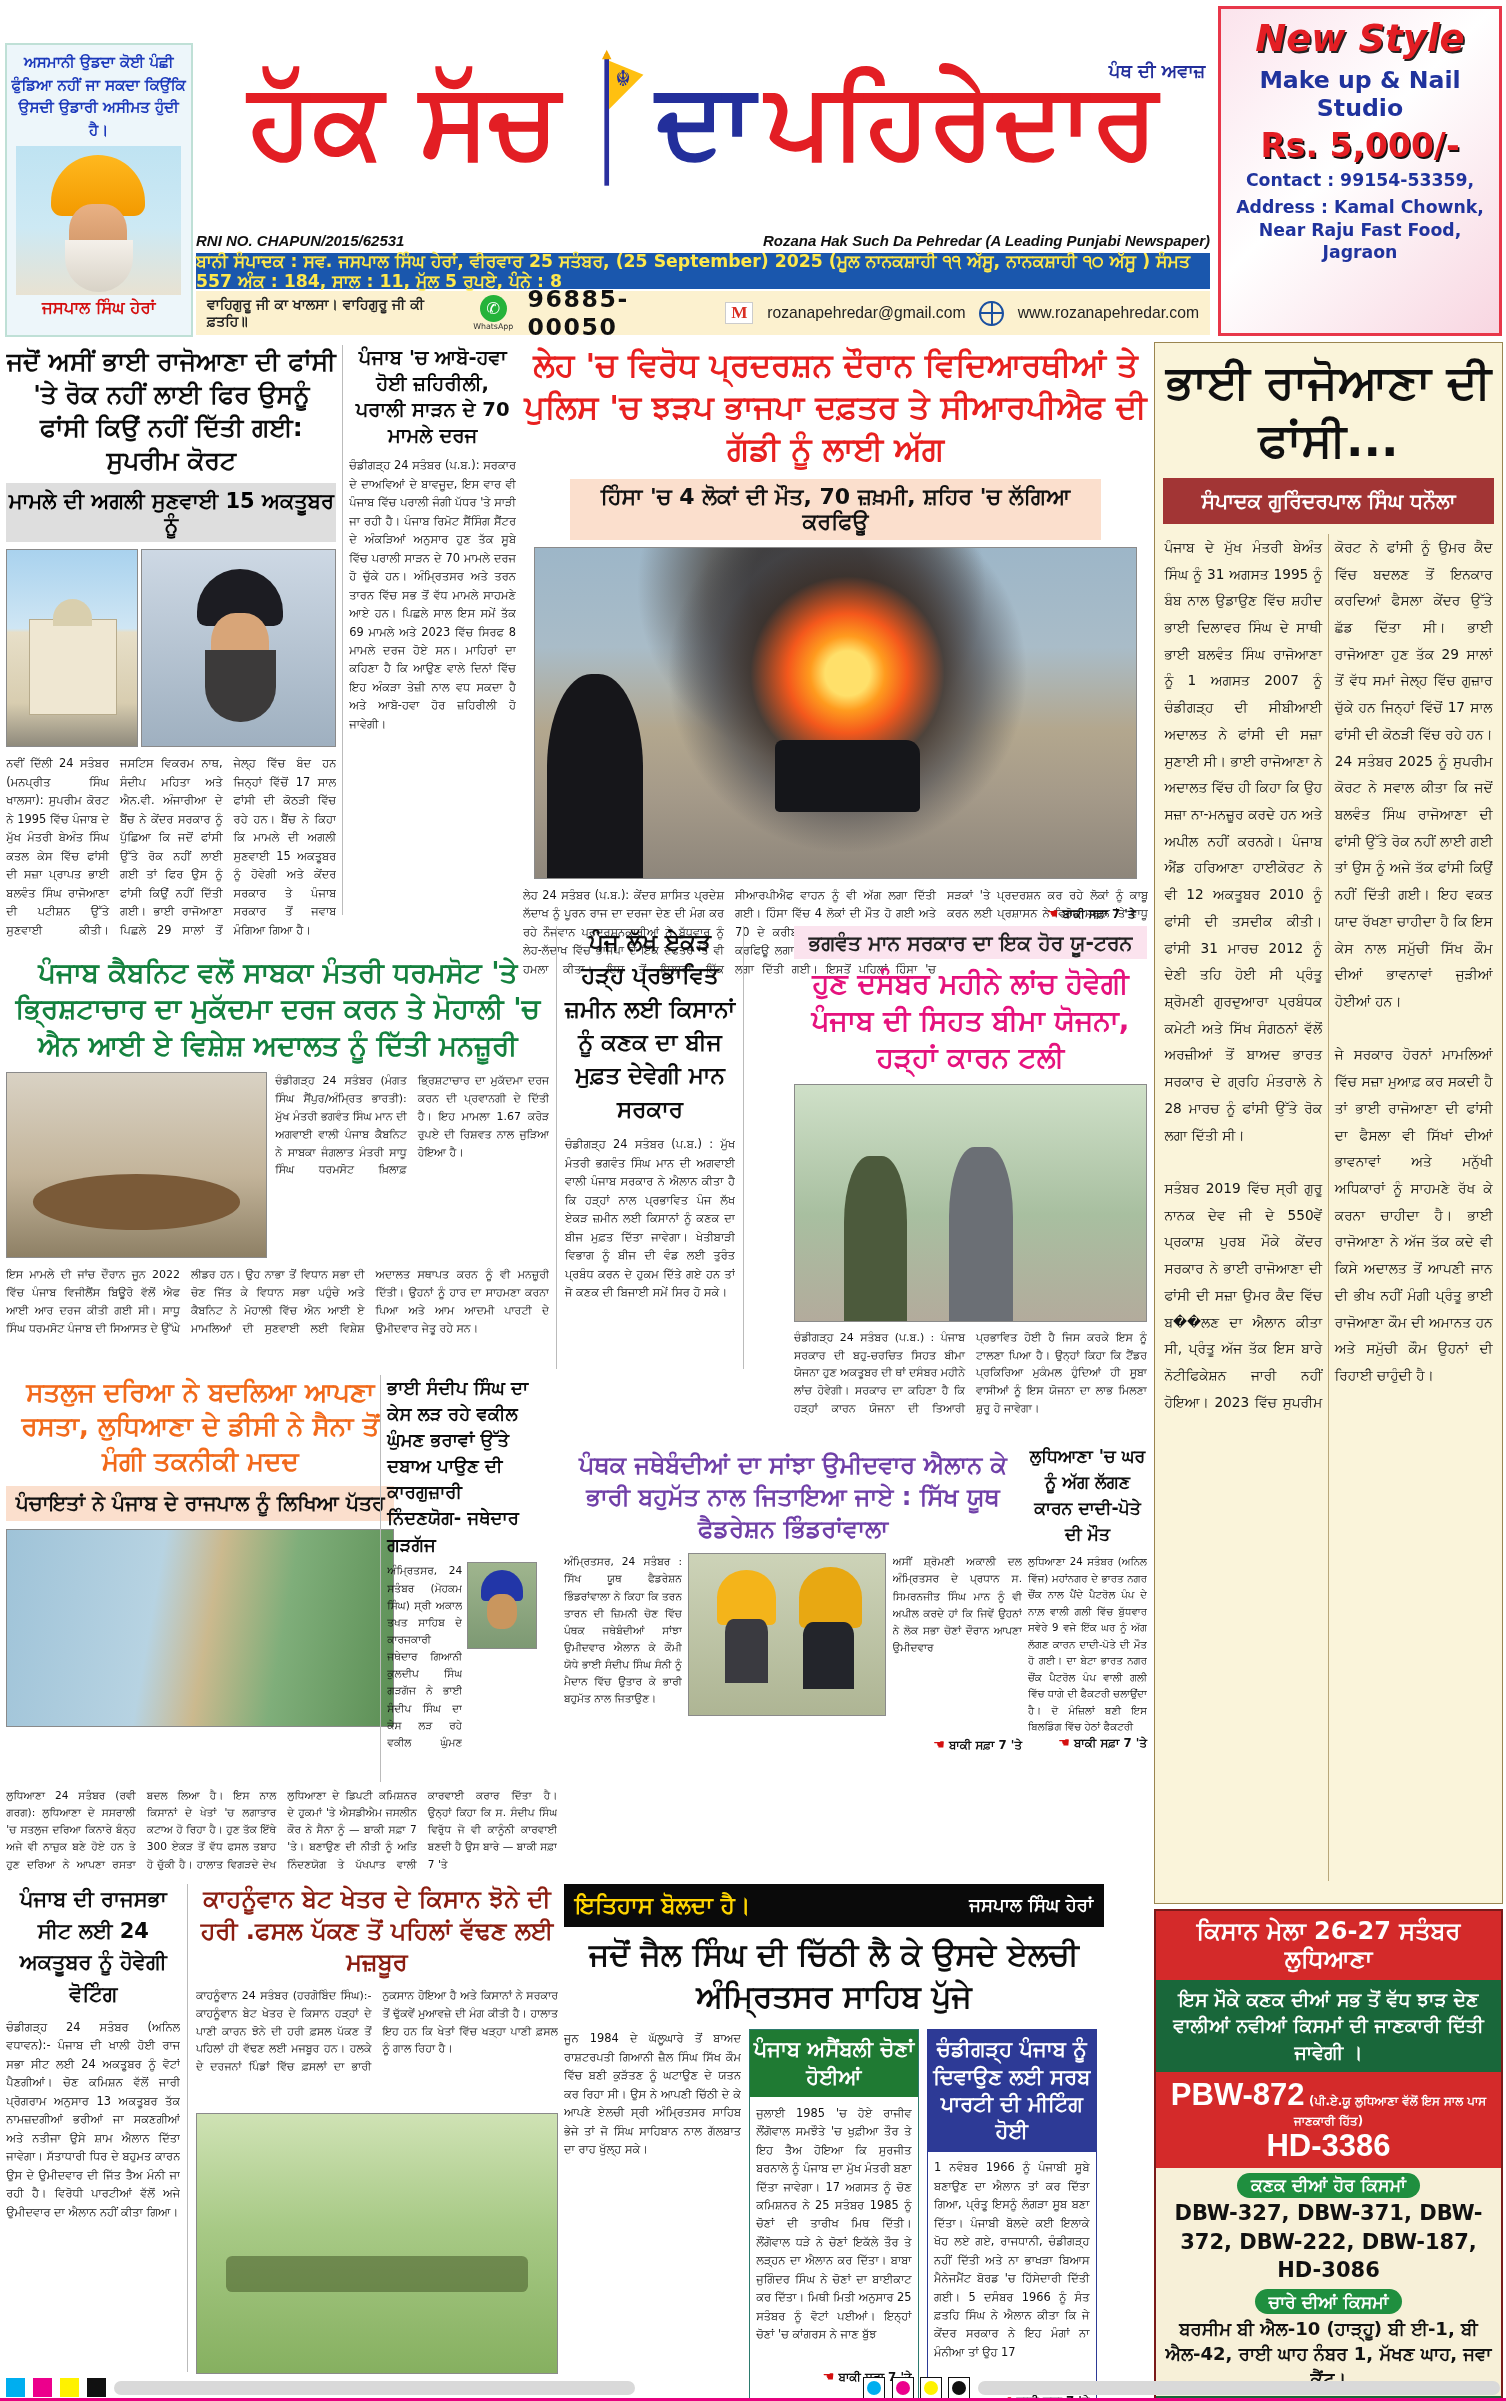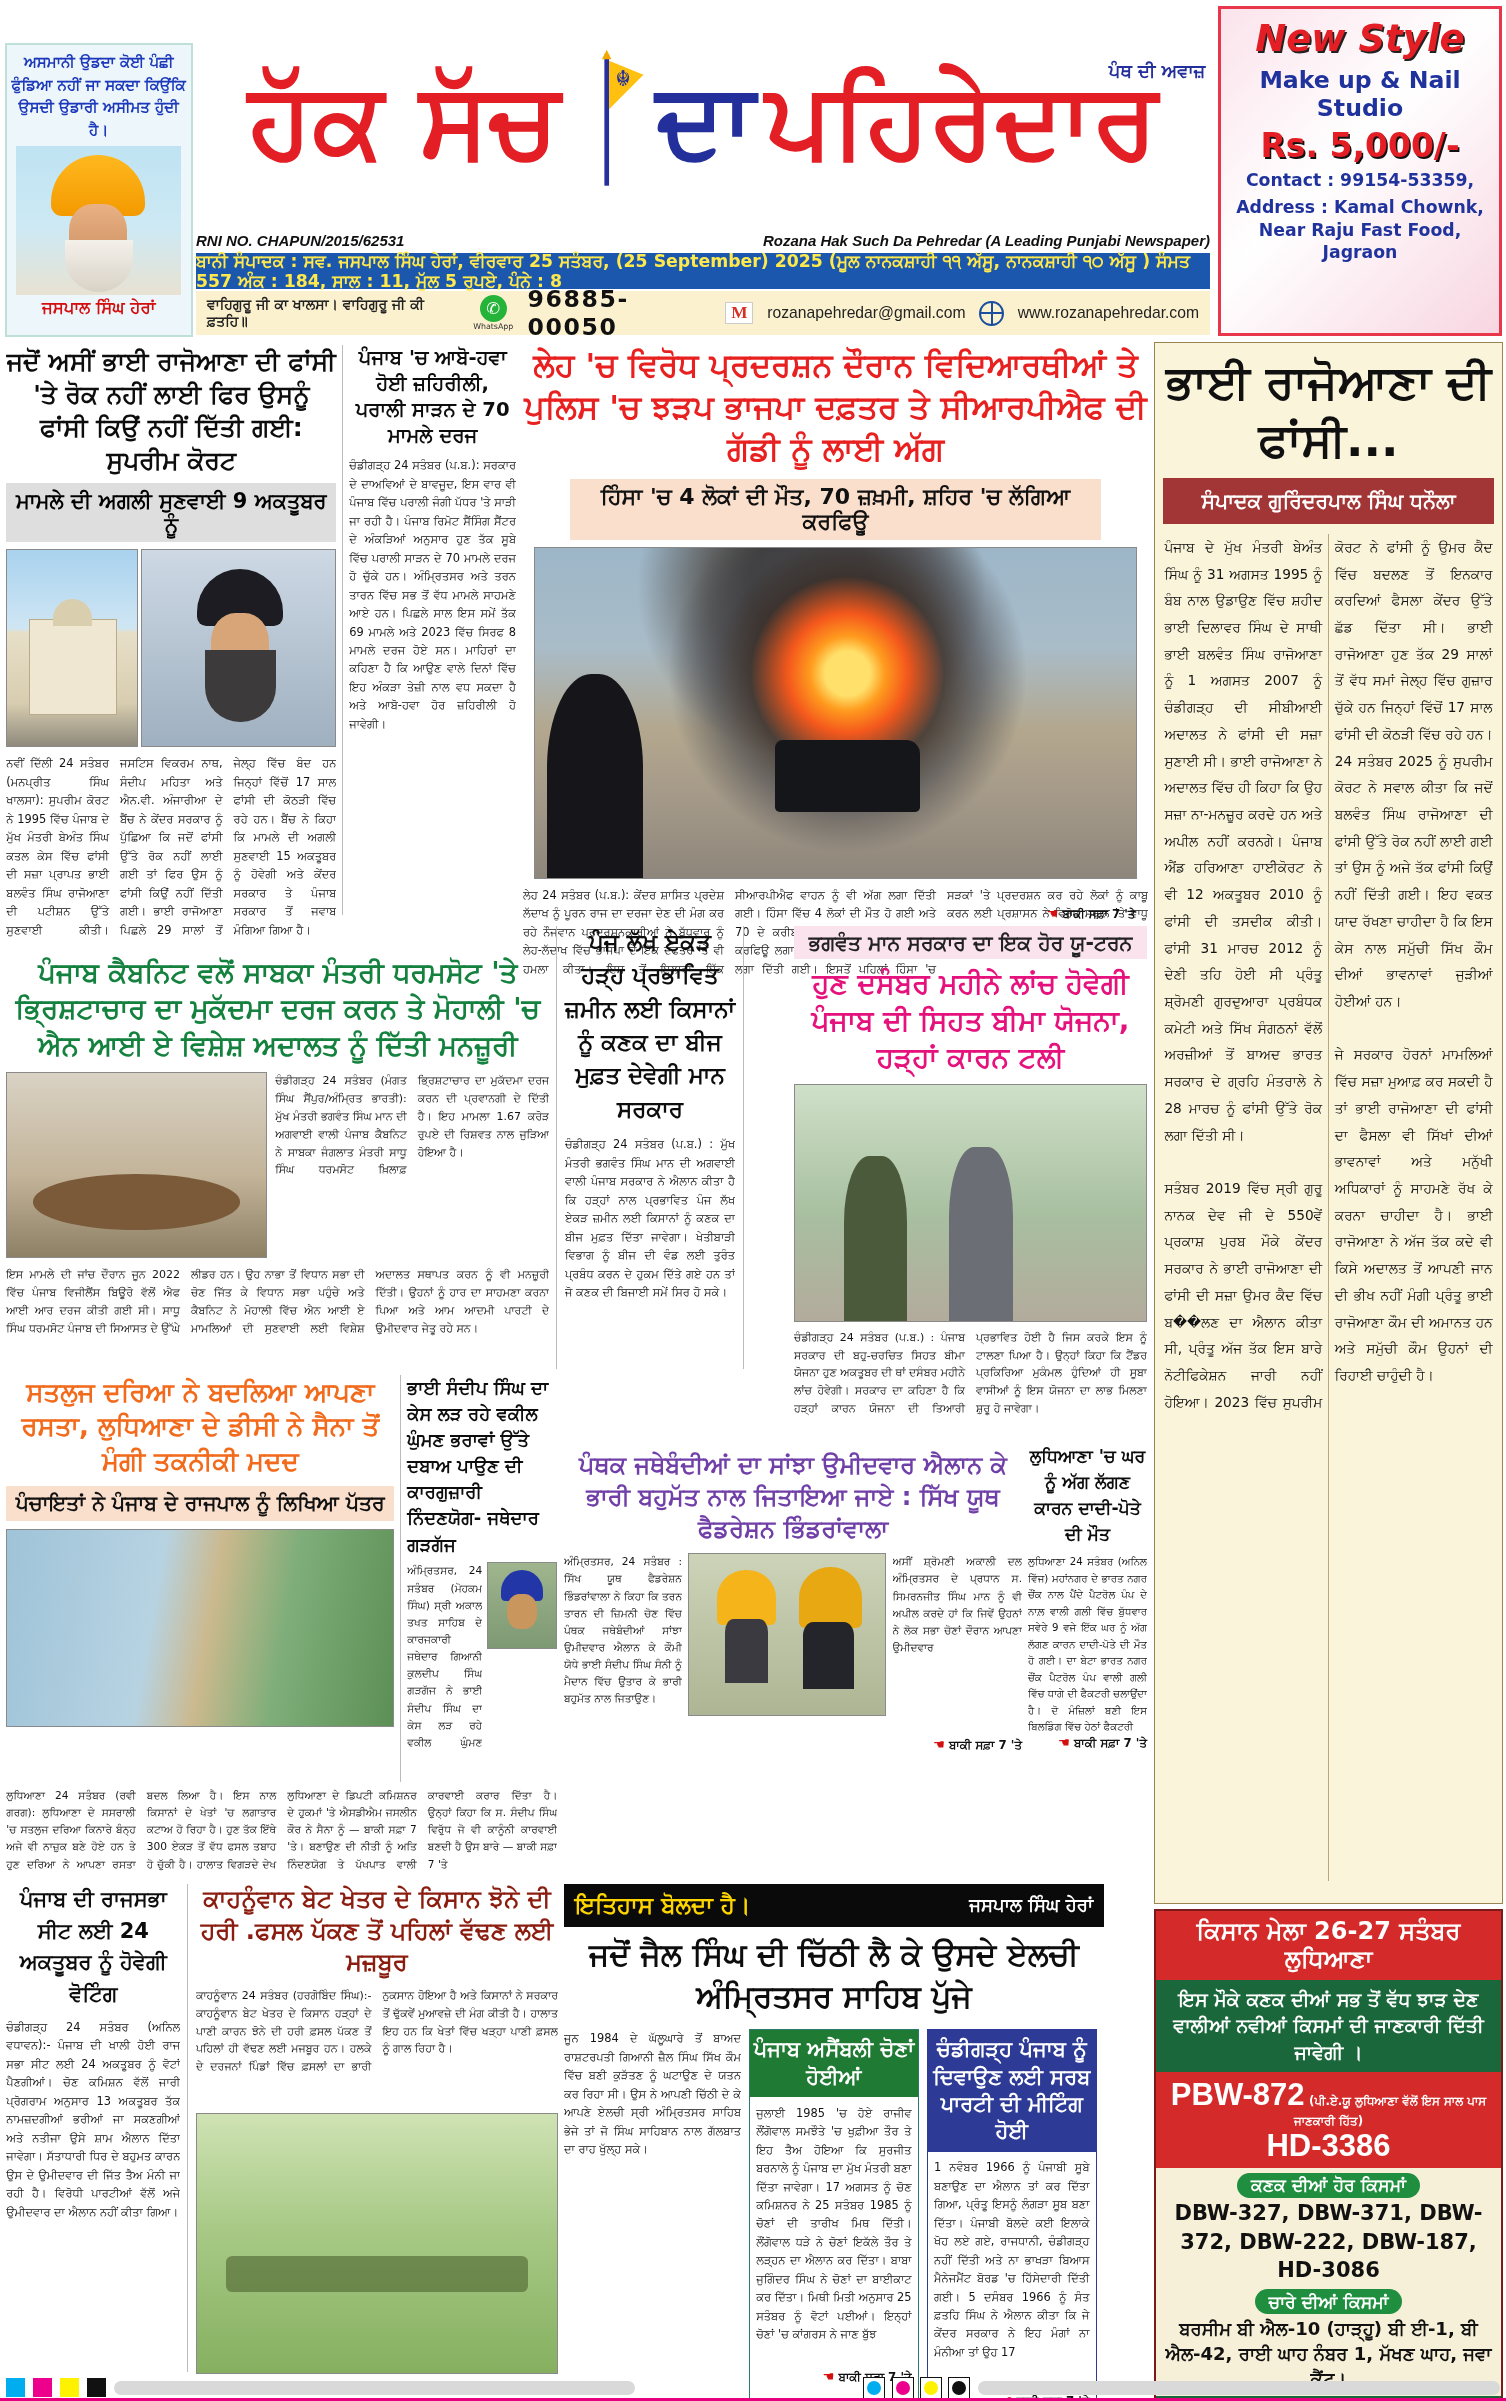--- a/index.html
+++ b/index.html
@@ -147,21 +147,21 @@
 <div class="abs ad-newstyle">
   <div class="ns-brand">New Style</div>
   <div class="ns-sub">Make up &amp; Nail Studio</div>
   <div class="ns-price">Rs. 5,000/-</div>
   <div class="ns-contact">Contact : 99154-53359,</div>
   <div class="ns-addr">Address : Kamal Chownk, Near Raju Fast Food, Jagraon</div>
 </div>
 
 <div class="abs" style="left:6.3px;top:345px;width:330px;height:570px;">
   <div class="hl black-hl" style="font-size:25px;">ਜਦੋਂ ਅਸੀਂ ਭਾਈ ਰਾਜੋਆਣਾ ਦੀ ਫਾਂਸੀ 'ਤੇ ਰੋਕ ਨਹੀਂ ਲਾਈ ਫਿਰ ਉਸਨੂੰ ਫਾਂਸੀ ਕਿਉਂ ਨਹੀਂ ਦਿੱਤੀ ਗਈ: ਸੁਪਰੀਮ ਕੋਰਟ</div>
-  <div class="sub-bar" style="margin-top:6.3px;">ਮਾਮਲੇ ਦੀ ਅਗਲੀ ਸੁਣਵਾਈ 9 ਅਕਤੂਬਰ ਨੂੰ</div>
+  <div class="sub-bar" style="margin-top:6.3px;">ਮਾਮਲੇ ਦੀ ਅਗਲੀ ਸੁਣਵਾਈ 15 ਅਕਤੂਬਰ ਨੂੰ</div>
   <div style="display:flex;gap:3.1px;margin-top:6.3px;">
     <div class="ph" style="width:130px;height:196px;background:linear-gradient(180deg,#a9d2ee 0%,#cfe6f4 40%,#e7dfc8 42%,#d8cdb0 78%,#8f8a7c 100%);">
       <div class="abs" style="left:22px;top:69px;width:86px;height:94px;background:#efe7d2;border:0.8px solid #b7ab8c;"></div>
       <div class="abs" style="left:46px;top:49px;width:39px;height:27px;border-radius:39px 39px 0 0;background:#d9cfae;"></div>
     </div>
     <div class="ph" style="flex:1;height:196px;background:linear-gradient(180deg,#cdd8e4,#9fb0c0);">
       <div class="abs" style="left:55px;top:19px;width:86px;height:57px;border-radius:44px 44px 9.4px 9.4px;background:#1c1c22;"></div>
       <div class="abs" style="left:69px;top:63px;width:58px;height:68px;border-radius:42%;background:#d8a578;"></div>
       <div class="abs" style="left:63px;top:100px;width:71px;height:72px;border-radius:0 0 35px 35px;background:#3c3a3a;"></div>
     </div>
@@ -229,21 +229,21 @@
   </div>
   <div class="body-txt cols2" style="margin-top:6.3px;font-size:11px;height:118px;overflow:hidden;">ਚੰਡੀਗੜ੍ਹ 24 ਸਤੰਬਰ (ਪ.ਬ.) : ਪੰਜਾਬ ਸਰਕਾਰ ਦੀ ਬਹੁ-ਚਰਚਿਤ ਸਿਹਤ ਬੀਮਾ ਯੋਜਨਾ ਹੁਣ ਅਕਤੂਬਰ ਦੀ ਥਾਂ ਦਸੰਬਰ ਮਹੀਨੇ ਲਾਂਚ ਹੋਵੇਗੀ। ਸਰਕਾਰ ਦਾ ਕਹਿਣਾ ਹੈ ਕਿ ਹੜ੍ਹਾਂ ਕਾਰਨ ਯੋਜਨਾ ਦੀ ਤਿਆਰੀ ਪ੍ਰਭਾਵਿਤ ਹੋਈ ਹੈ ਜਿਸ ਕਰਕੇ ਇਸ ਨੂੰ ਟਾਲਣਾ ਪਿਆ ਹੈ। ਉਨ੍ਹਾਂ ਕਿਹਾ ਕਿ ਟੈਂਡਰ ਪ੍ਰਕਿਰਿਆ ਮੁਕੰਮਲ ਹੁੰਦਿਆਂ ਹੀ ਸੂਬਾ ਵਾਸੀਆਂ ਨੂੰ ਇਸ ਯੋਜਨਾ ਦਾ ਲਾਭ ਮਿਲਣਾ ਸ਼ੁਰੂ ਹੋ ਜਾਵੇਗਾ।</div>
 </div>
 
 <div class="abs" style="left:6.3px;top:1375px;width:388px;height:407px;">
   <div class="hl orange-hl">ਸਤਲੁਜ ਦਰਿਆ ਨੇ ਬਦਲਿਆ ਆਪਣਾ ਰਸਤਾ, ਲੁਧਿਆਣਾ ਦੇ ਡੀਸੀ ਨੇ ਸੈਨਾ ਤੋਂ ਮੰਗੀ ਤਕਨੀਕੀ ਮਦਦ</div>
   <div class="peach-bar" style="margin-top:7.9px;">ਪੰਚਾਇਤਾਂ ਨੇ ਪੰਜਾਬ ਦੇ ਰਾਜਪਾਲ ਨੂੰ ਲਿਖਿਆ ਪੱਤਰ</div>
   <div class="ph" style="margin-top:7.9px;height:196px;background:linear-gradient(100deg,#9fc3d8 0%,#b7d3e2 38%,#cbb98e 52%,#7fae7a 70%,#5c8f55 100%);"></div>
 </div>
 
-<div class="abs" style="left:400px;top:1375px;width:157px;height:407px;border-left:0.8px solid #bbb;padding-left:6.3px;box-sizing:border-box;">
+<div class="abs" style="left:380px;top:1375px;width:157px;height:407px;border-left:0.8px solid #bbb;padding-left:6.3px;box-sizing:border-box;">
   <div class="hl black-hl" style="font-size:18px;text-align:left;line-height:1.45;">ਭਾਈ ਸੰਦੀਪ ਸਿੰਘ ਦਾ ਕੇਸ ਲੜ ਰਹੇ ਵਕੀਲ ਘੁੰਮਣ ਭਰਾਵਾਂ ਉੱਤੇ ਦਬਾਅ ਪਾਉਣ ਦੀ ਕਾਰਗੁਜ਼ਾਰੀ ਨਿੰਦਣਯੋਗ- ਜਥੇਦਾਰ ਗੜਗੱਜ</div>
   <div class="ph" style="float:right;width:68px;height:85px;margin:4.7px 0 3.1px 4.7px;background:linear-gradient(180deg,#9fb58e,#7d9973);">
     <div class="abs" style="left:12.6px;top:6.3px;width:42px;height:31px;border-radius:23.6px 23.6px 4.7px 4.7px;background:#2236a8;"></div>
     <div class="abs" style="left:19px;top:31px;width:30px;height:35px;border-radius:42%;background:#c9965e;"></div>
   </div>
   <div class="body-txt" style="margin-top:4.7px;font-size:10.6px;overflow:hidden;height:188px;">ਅੰਮ੍ਰਿਤਸਰ, 24 ਸਤੰਬਰ (ਮੋਹਕਮ ਸਿੰਘ) ਸ੍ਰੀ ਅਕਾਲ ਤਖਤ ਸਾਹਿਬ ਦੇ ਕਾਰਜਕਾਰੀ ਜਥੇਦਾਰ ਗਿਆਨੀ ਕੁਲਦੀਪ ਸਿੰਘ ਗੜਗੱਜ ਨੇ ਭਾਈ ਸੰਦੀਪ ਸਿੰਘ ਦਾ ਕੇਸ ਲੜ ਰਹੇ ਵਕੀਲ ਘੁੰਮਣ ਭਰਾਵਾਂ ਉੱਤੇ ਦਬਾਅ ਪਾਉਣ ਦੀ ਕਾਰਗੁਜ਼ਾਰੀ ਨੂੰ ਨਿੰਦਣਯੋਗ ਕਰਾਰ ਦਿੱਤਾ ਹੈ।</div>
 </div>
 
 <div class="abs" style="left:564px;top:1444px;width:458px;height:336px;">
   <div class="hl purple-hl" style="margin-top:6.3px;">ਪੰਥਕ ਜਥੇਬੰਦੀਆਂ ਦਾ ਸਾਂਝਾ ਉਮੀਦਵਾਰ ਐਲਾਨ ਕੇ ਭਾਰੀ ਬਹੁਮੱਤ ਨਾਲ ਜਿਤਾਇਆ ਜਾਏ : ਸਿੱਖ ਯੂਥ ਫੈਡਰੇਸ਼ਨ ਭਿੰਡਰਾਂਵਾਲਾ</div>

